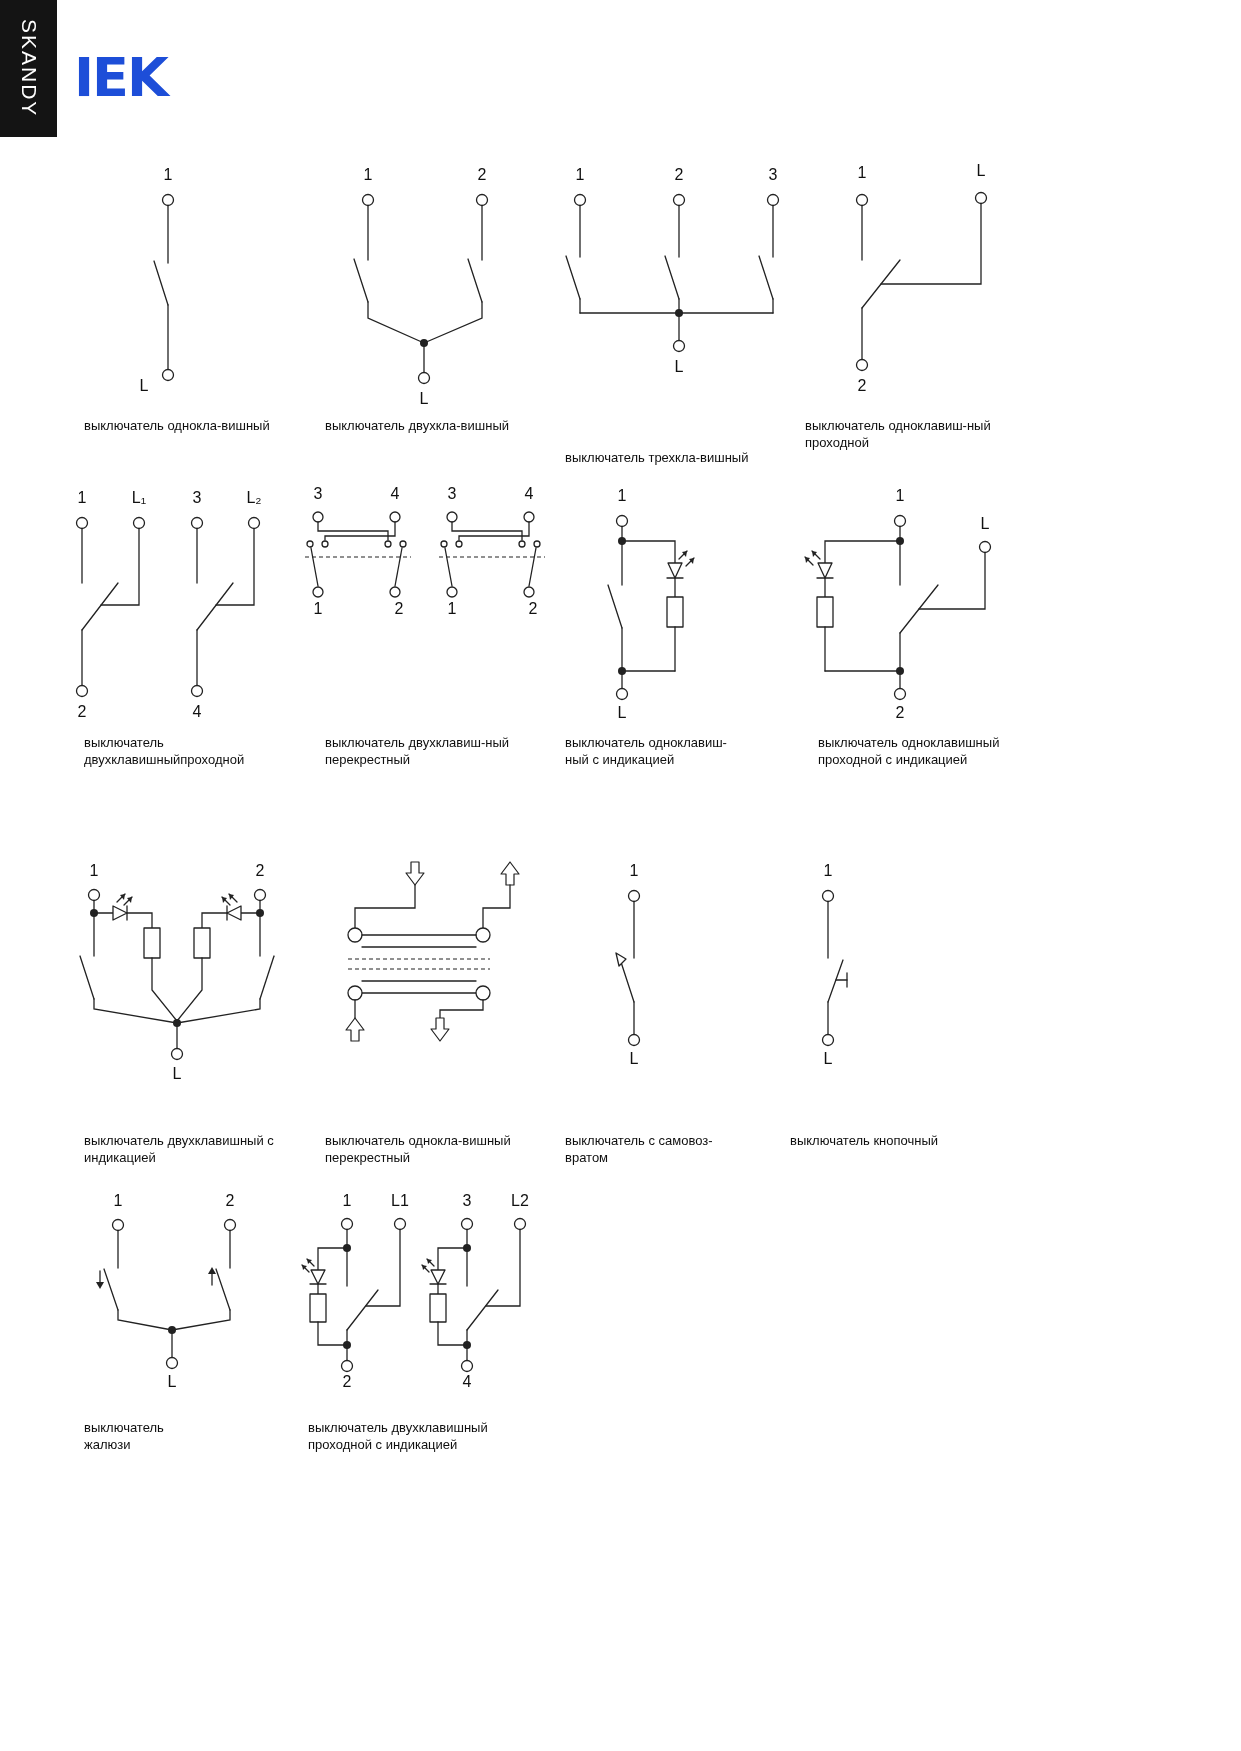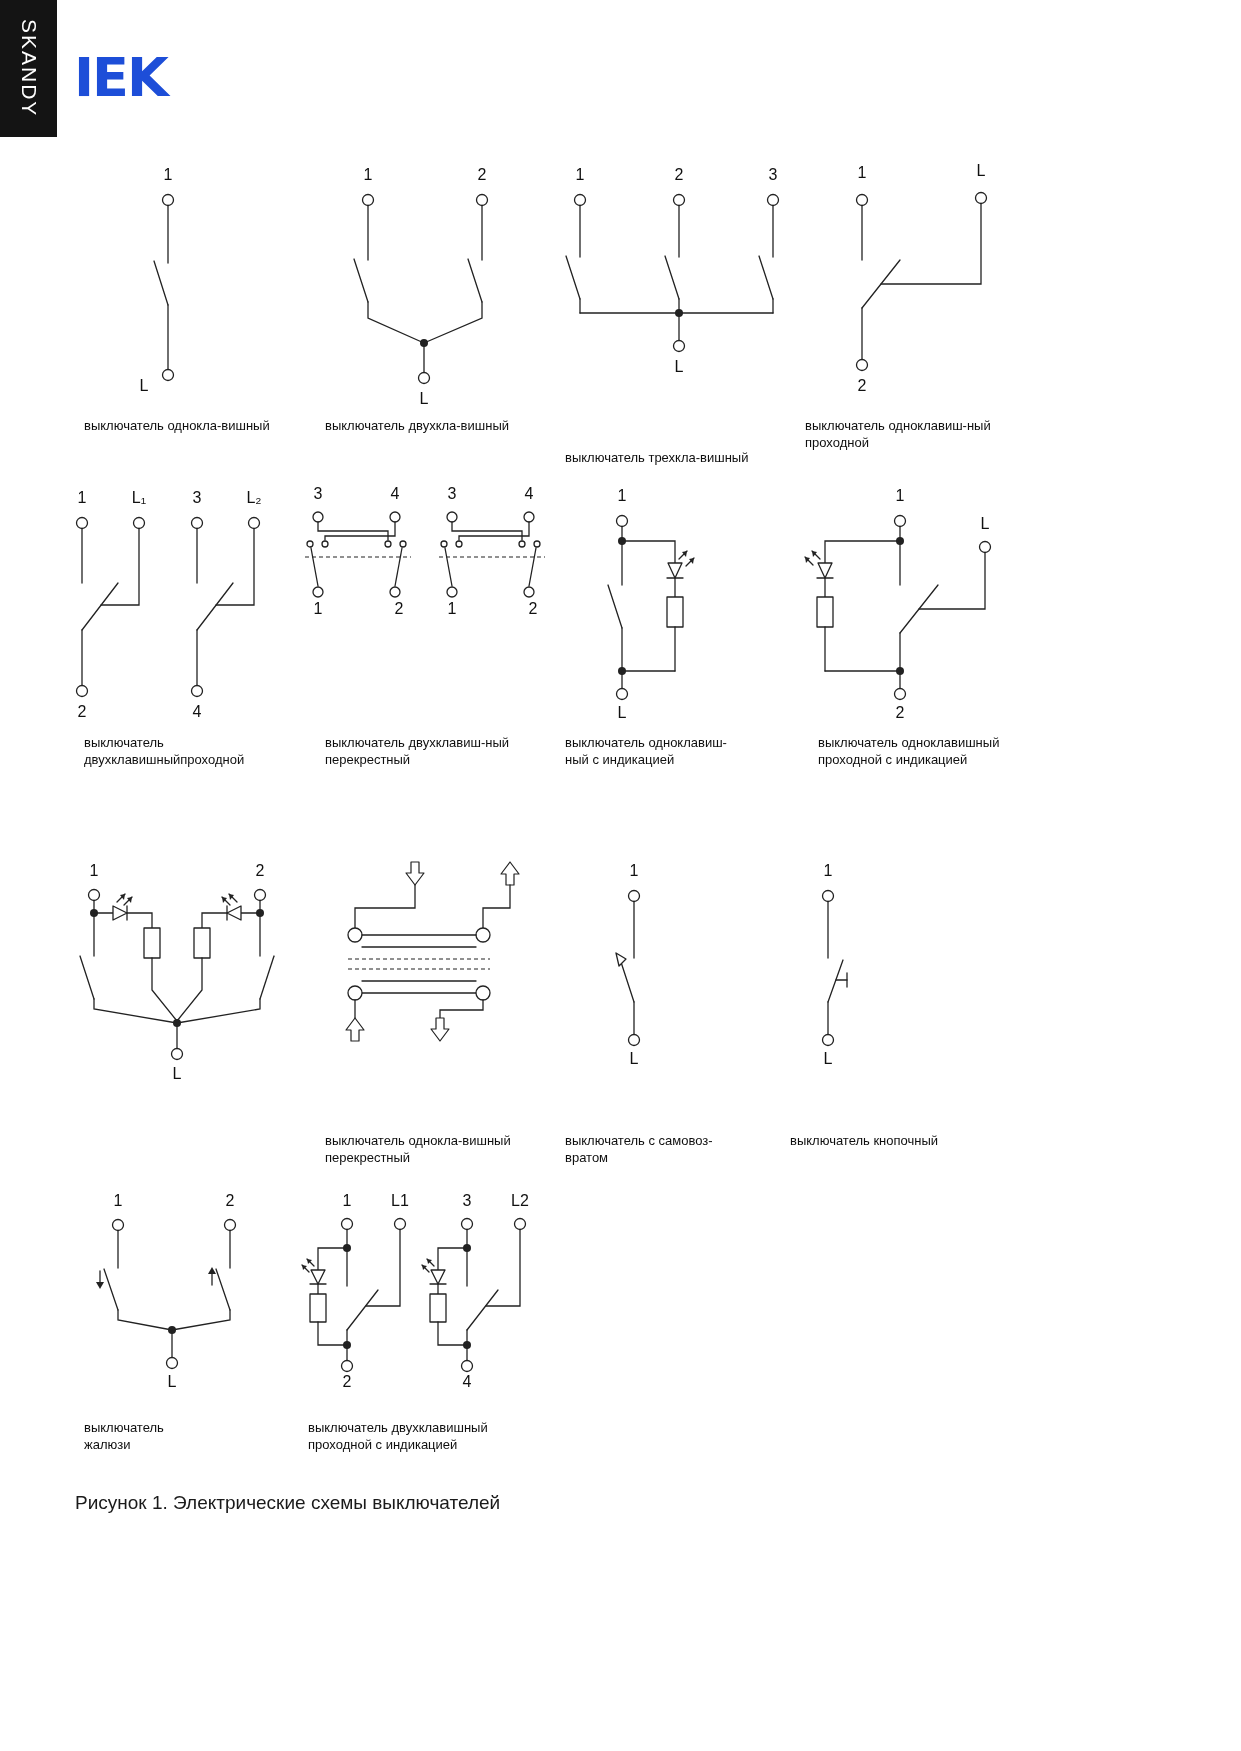--- a/index.html
+++ b/index.html
@@ -340,20 +340,22 @@
       <g>
         <line class="w" x1="46" y1="120" x2="57" y2="120"></line>
         <line class="w" x1="57" y1="113" x2="57" y2="127"></line>
       </g>
       <line class="w" x1="38" y1="142" x2="38" y2="174"></line>
       <circle class="term" cx="38" cy="180" r="5.5"></circle>
       <text class="lbl" x="38" y="204">L</text>
     </svg>
   </div>
 
+  <div class="caption" style="left:84px;  top:1133px; width:250px;">выключатель двухклавишный с
+индикацией</div>
   <div class="caption" style="left:325px; top:1133px; width:240px;">выключатель однокла-вишный
 перекрестный</div>
   <div class="caption" style="left:565px; top:1133px; width:240px;">выключатель с самовоз-
 вратом</div>
   <div class="caption" style="left:790px; top:1133px; width:240px;">выключатель кнопочный</div>
 
   <div class="cell" style="left:75px; top:1190px;">
     <svg width="235" height="215" viewBox="0 0 235 215">
       <text class="lbl" x="43" y="16">1</text>
       <circle class="term" cx="43" cy="35" r="5.5"></circle>
@@ -433,15 +435,14 @@
       <circle class="term" cx="167" cy="176" r="5.5"></circle>
       <text class="lbl" x="167" y="197">4</text>
     </svg>
   </div>
 
   <div class="caption" style="left:84px;  top:1420px; width:220px;">выключатель
 жалюзи</div>
   <div class="caption" style="left:308px; top:1420px; width:250px;">выключатель двухклавишный
 проходной с индикацией</div>
 
-  <div class="figcap">Рисунок 1. Электрические схемы выключателей</div>
 
 </div>
 
 </body></html>

